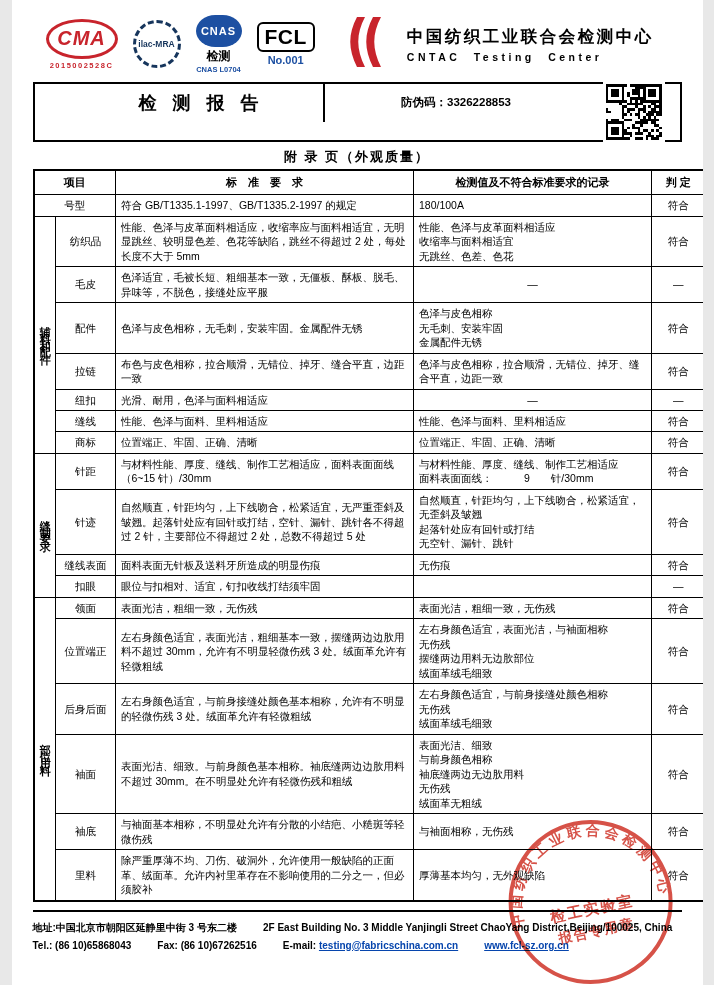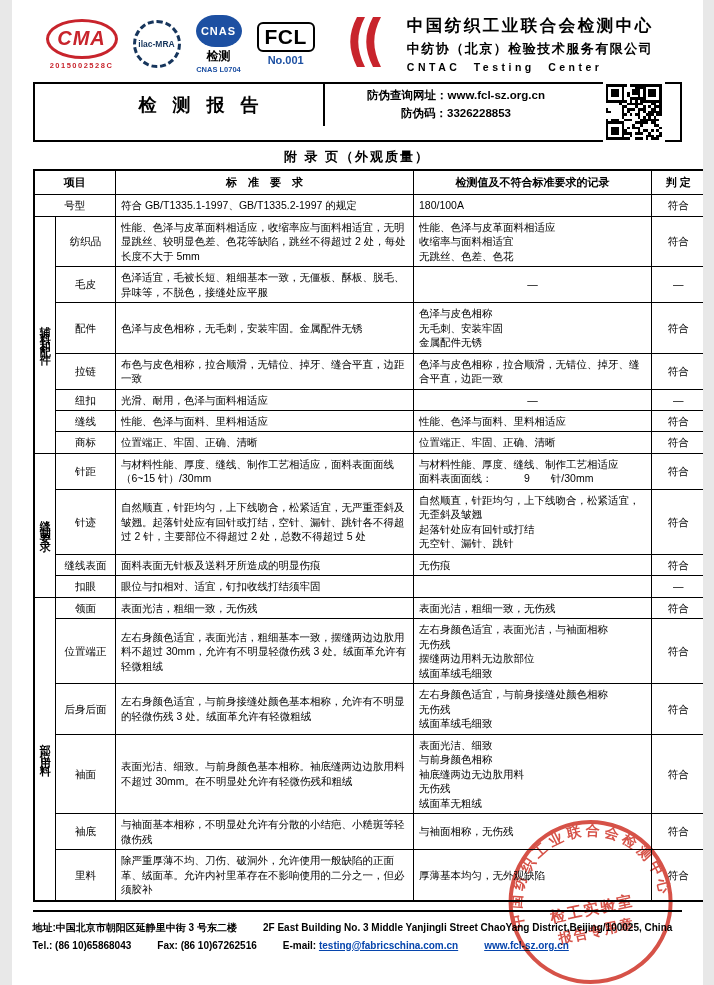--- a/index.html
+++ b/index.html
@@ -97,29 +97,27 @@
       <div class="fcl-no">No.001</div>
     </div>
     <div class="swoosh">
       <svg width="44" height="52" viewBox="0 0 44 52" aria-hidden="true">
         <path d="M13 1 C 4 18, 4 33, 13 51 L 21 51 C 12 33, 12 18, 21 1 Z" fill="#c8242c"></path>
         <path d="M29 1 C 20 18, 20 33, 29 51 L 37 51 C 28 33, 28 18, 37 1 Z" fill="#c8242c"></path>
       </svg>
     </div>
     <div class="org">
       <div class="org-l1">中国纺织工业联合会检测中心</div>
-      <div class="org-l2">中纺协（北京）检验技术服务有限公司</div>
       <div class="org-l3">CNTAC Testing Center</div>
     </div>
   </div>
 
   <div class="report-box">
     <div class="rb-title">检测报告</div>
     <div class="rb-anti">
-      <div><span>防伪查询网址：</span><span>www.fcl-sz.org.cn</span></div>
       <div><span>防伪码：</span><span>3326228853</span></div>
     </div>
     <div class="rb-qr">
       <div class="qr">
           <div style="grid-area: 1 / 1;"></div>
           <div style="grid-area: 1 / 2;"></div>
           <div style="grid-area: 1 / 3;"></div>
           <div style="grid-area: 1 / 4;"></div>
           <div style="grid-area: 1 / 5;"></div>
           <div style="grid-area: 1 / 6;"></div>

